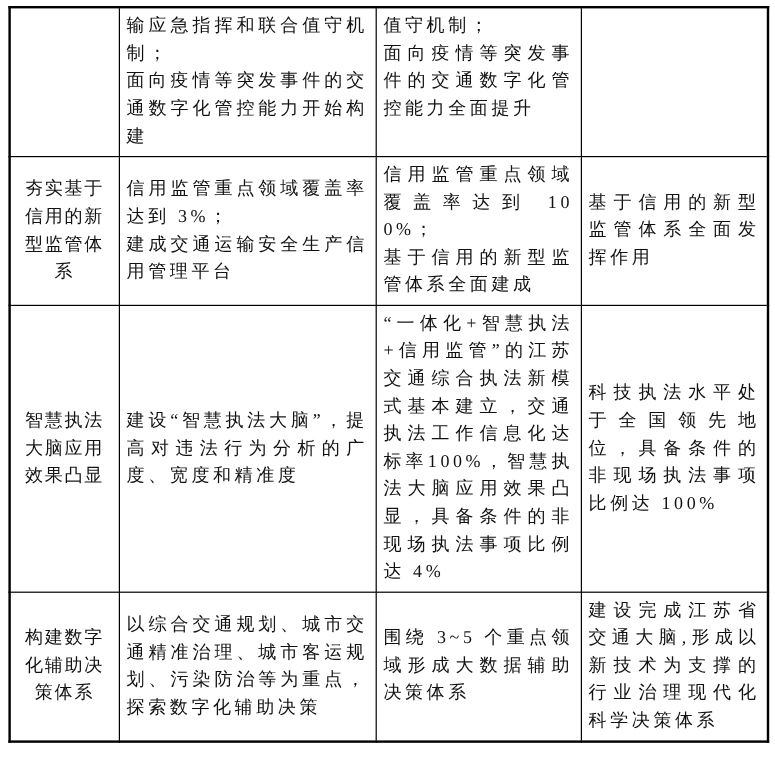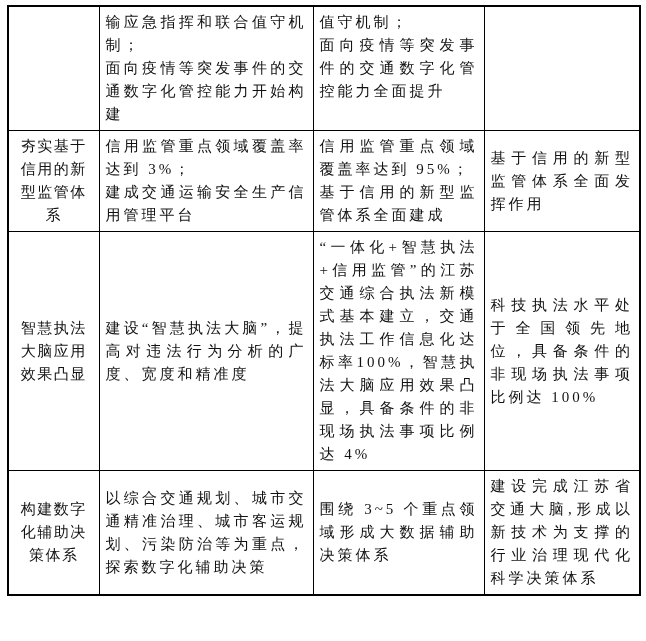--- a/index.html
+++ b/index.html
@@ -70,21 +70,21 @@
         <td>输应急指挥和联合值守机制；
 面向疫情等突发事件的交通数字化管控能力开始构建</td>
         <td>值守机制；
 面向疫情等突发事件的交通数字化管控能力全面提升</td>
         <td></td>
       </tr>
       <tr class="r1">
         <td>夯实基于信用的新型监管体系</td>
         <td>信用监管重点领域覆盖率达到 3%；
 建成交通运输安全生产信用管理平台</td>
-        <td>信用监管重点领域覆盖率达到 95%；
+        <td>信用监管重点领域覆盖率达到 100%；
 基于信用的新型监管体系全面建成</td>
         <td>基于信用的新型监管体系全面发挥作用</td>
       </tr>
       <tr class="r2">
         <td>智慧执法大脑应用效果凸显</td>
         <td>建设“智慧执法大脑”，提高对违法行为分析的广度、宽度和精准度</td>
         <td>“一体化+智慧执法+信用监管”的江苏交通综合执法新模式基本建立，交通执法工作信息化达标率100%，智慧执法大脑应用效果凸显，具备条件的非现场执法事项比例达 4%</td>
         <td>科技执法水平处于全国领先地位，具备条件的非现场执法事项比例达 100%</td>
       </tr>
       <tr class="r4">

